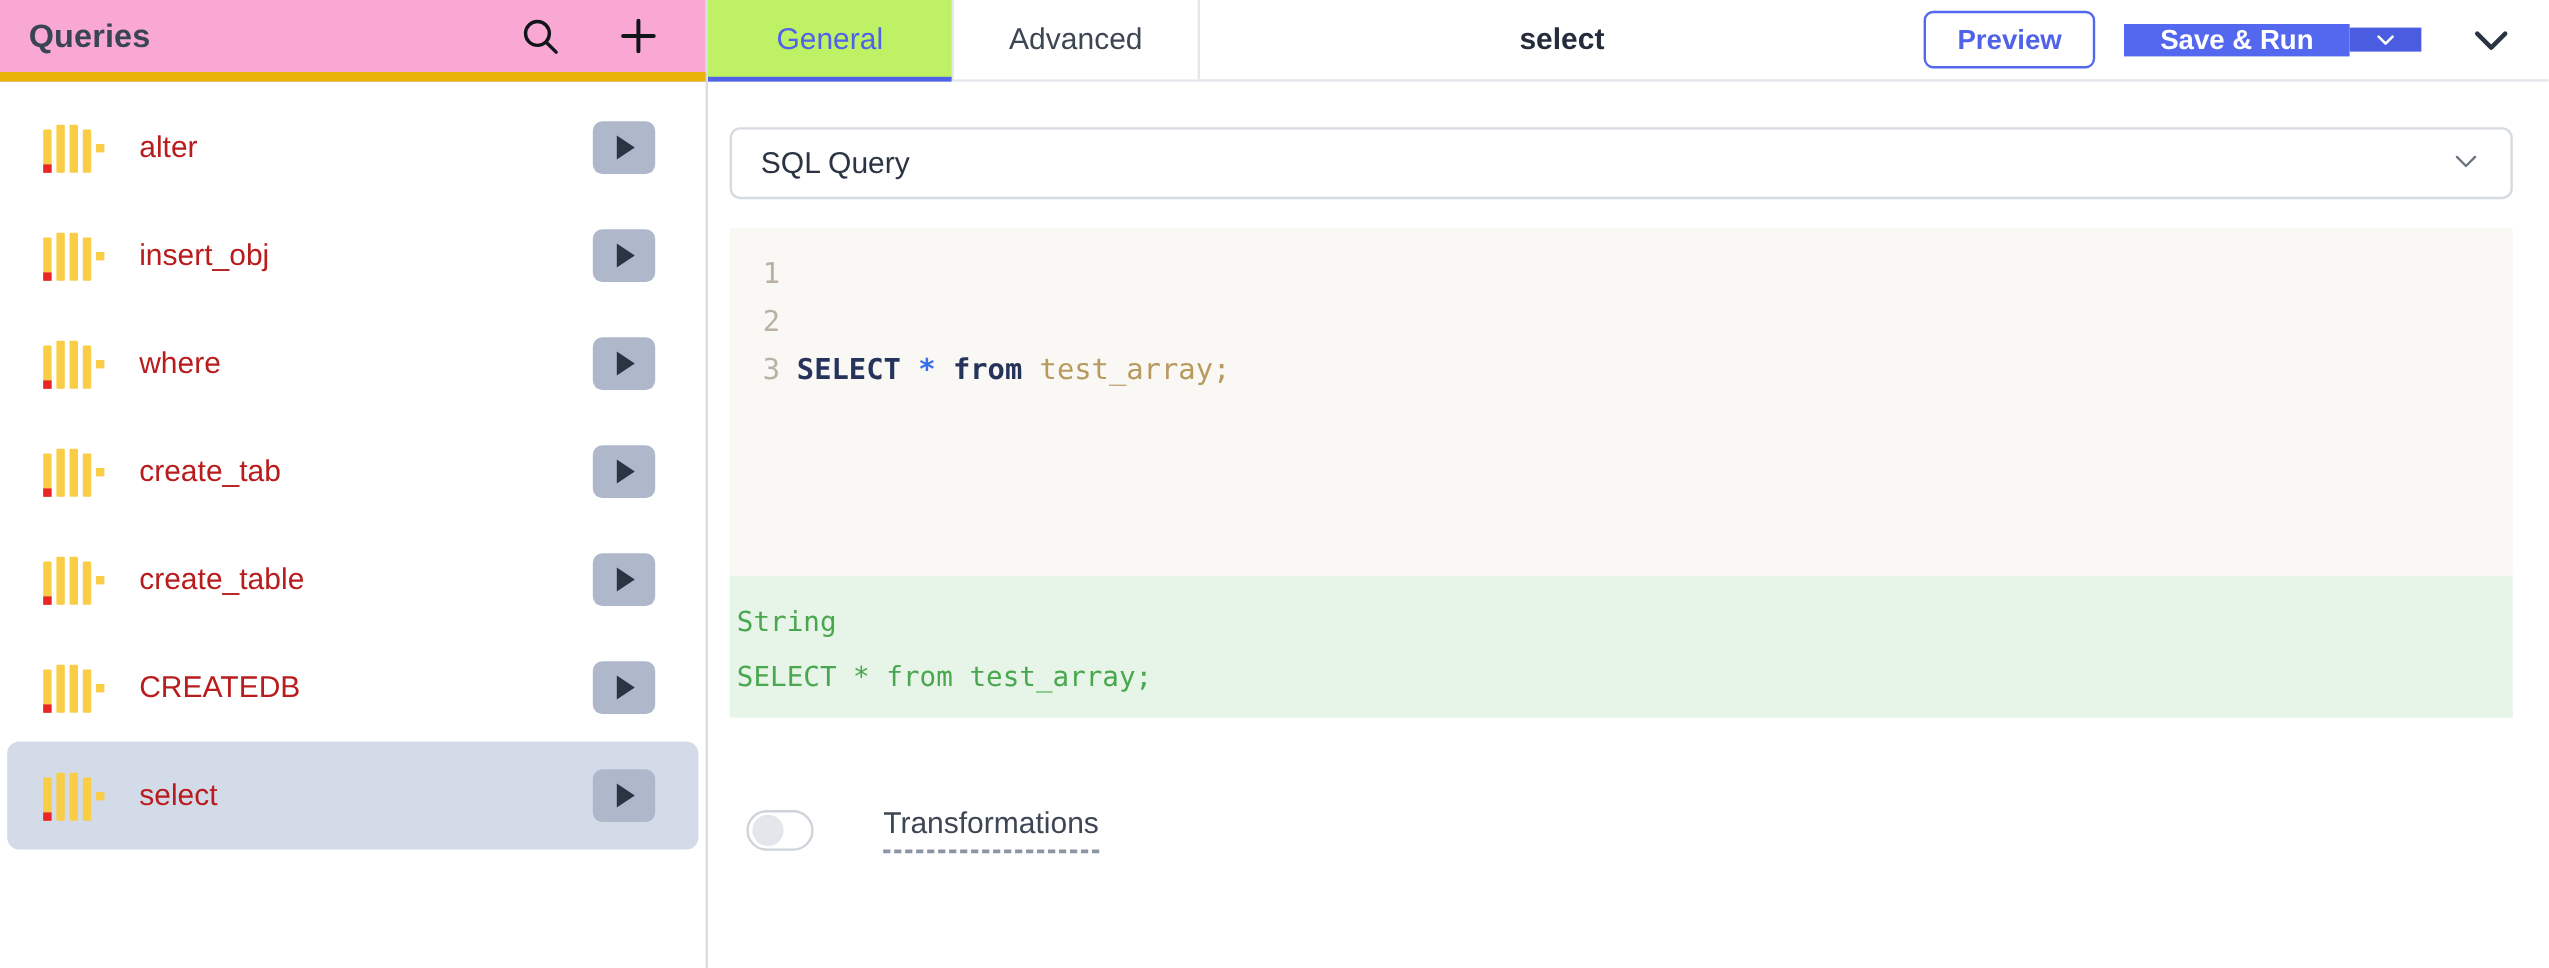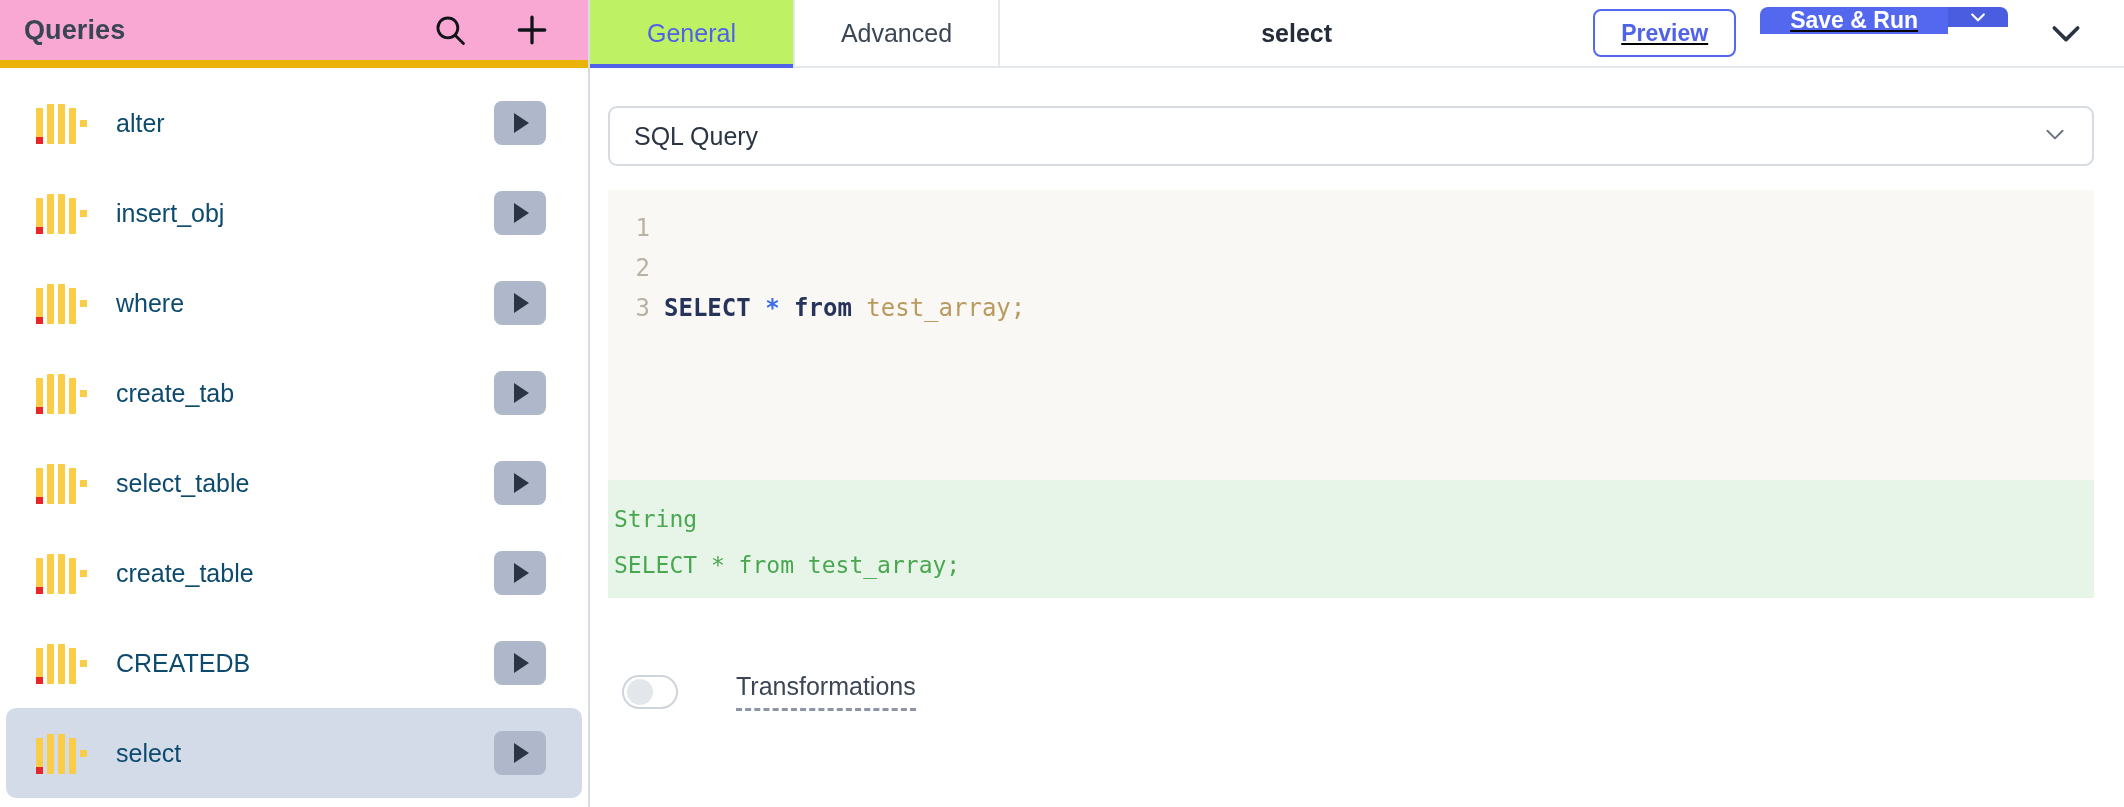--- a/index.html
+++ b/index.html
@@ -113,21 +113,21 @@
   }
   .q-icon .dot-yellow {
     position: absolute;
     left: 44px; bottom: 17px;
     width: 7px; height: 7px;
     background: #f9cd46;
   }
 
   .q-label {
     font-size: 25px;
-    color: #0c4a6e;
+    color: #b91c1c;
     white-space: nowrap;
   }
 
   .play-btn {
     margin-left: auto;
     width: 52px;
     height: 44px;
     background: #aeb8ca;
     border-radius: 8px;
     display: flex;
@@ -194,42 +194,41 @@
     justify-content: center;
     font-size: 25px;
     font-weight: 700;
     color: #242c3c;
   }
 
   .topbar-actions {
     display: flex;
     align-items: center;
     gap: 24px;
-    padding-right: 30px;
-    text-decoration: underline;
+    padding-right: 20px;
   }
 
   .btn-preview {
     height: 48px;
     padding: 0 26px;
     border: 2px solid #5468ef;
     border-radius: 8px;
     background: #ffffff;
     color: #4f62e8;
     font-size: 23px;
     font-weight: 700;
     font-family: "Liberation Sans", sans-serif;
     cursor: pointer;
     display: flex;
     align-items: center;
   }
 
   .btn-saverun-group {
     display: flex;
-    align-items: flex-start;
+    align-items: center;
     height: 52px;
     border-radius: 8px;
     overflow: hidden;
     cursor: pointer;
   }
   .btn-saverun {
     background: #5468ef;
     color: #ffffff;
     font-size: 23px;
     font-weight: 700;
@@ -455,34 +454,20 @@
         </div>
         <div class="query-row">
           <span class="q-icon">
             <span class="bar b1"></span>
             <span class="bar b2"></span>
             <span class="bar b3"></span>
             <span class="bar b4"></span>
             <span class="dot-red"></span>
             <span class="dot-yellow"></span>
           </span>
-          <span class="q-label">select_table</span>
-          <span class="play-btn">
-            <span class="play-tri"></span>
-          </span>
-        </div>
-        <div class="query-row">
-          <span class="q-icon">
-            <span class="bar b1"></span>
-            <span class="bar b2"></span>
-            <span class="bar b3"></span>
-            <span class="bar b4"></span>
-            <span class="dot-red"></span>
-            <span class="dot-yellow"></span>
-          </span>
           <span class="q-label">create_table</span>
           <span class="play-btn">
             <span class="play-tri"></span>
           </span>
         </div>
         <div class="query-row">
           <span class="q-icon">
             <span class="bar b1"></span>
             <span class="bar b2"></span>
             <span class="bar b3"></span>

